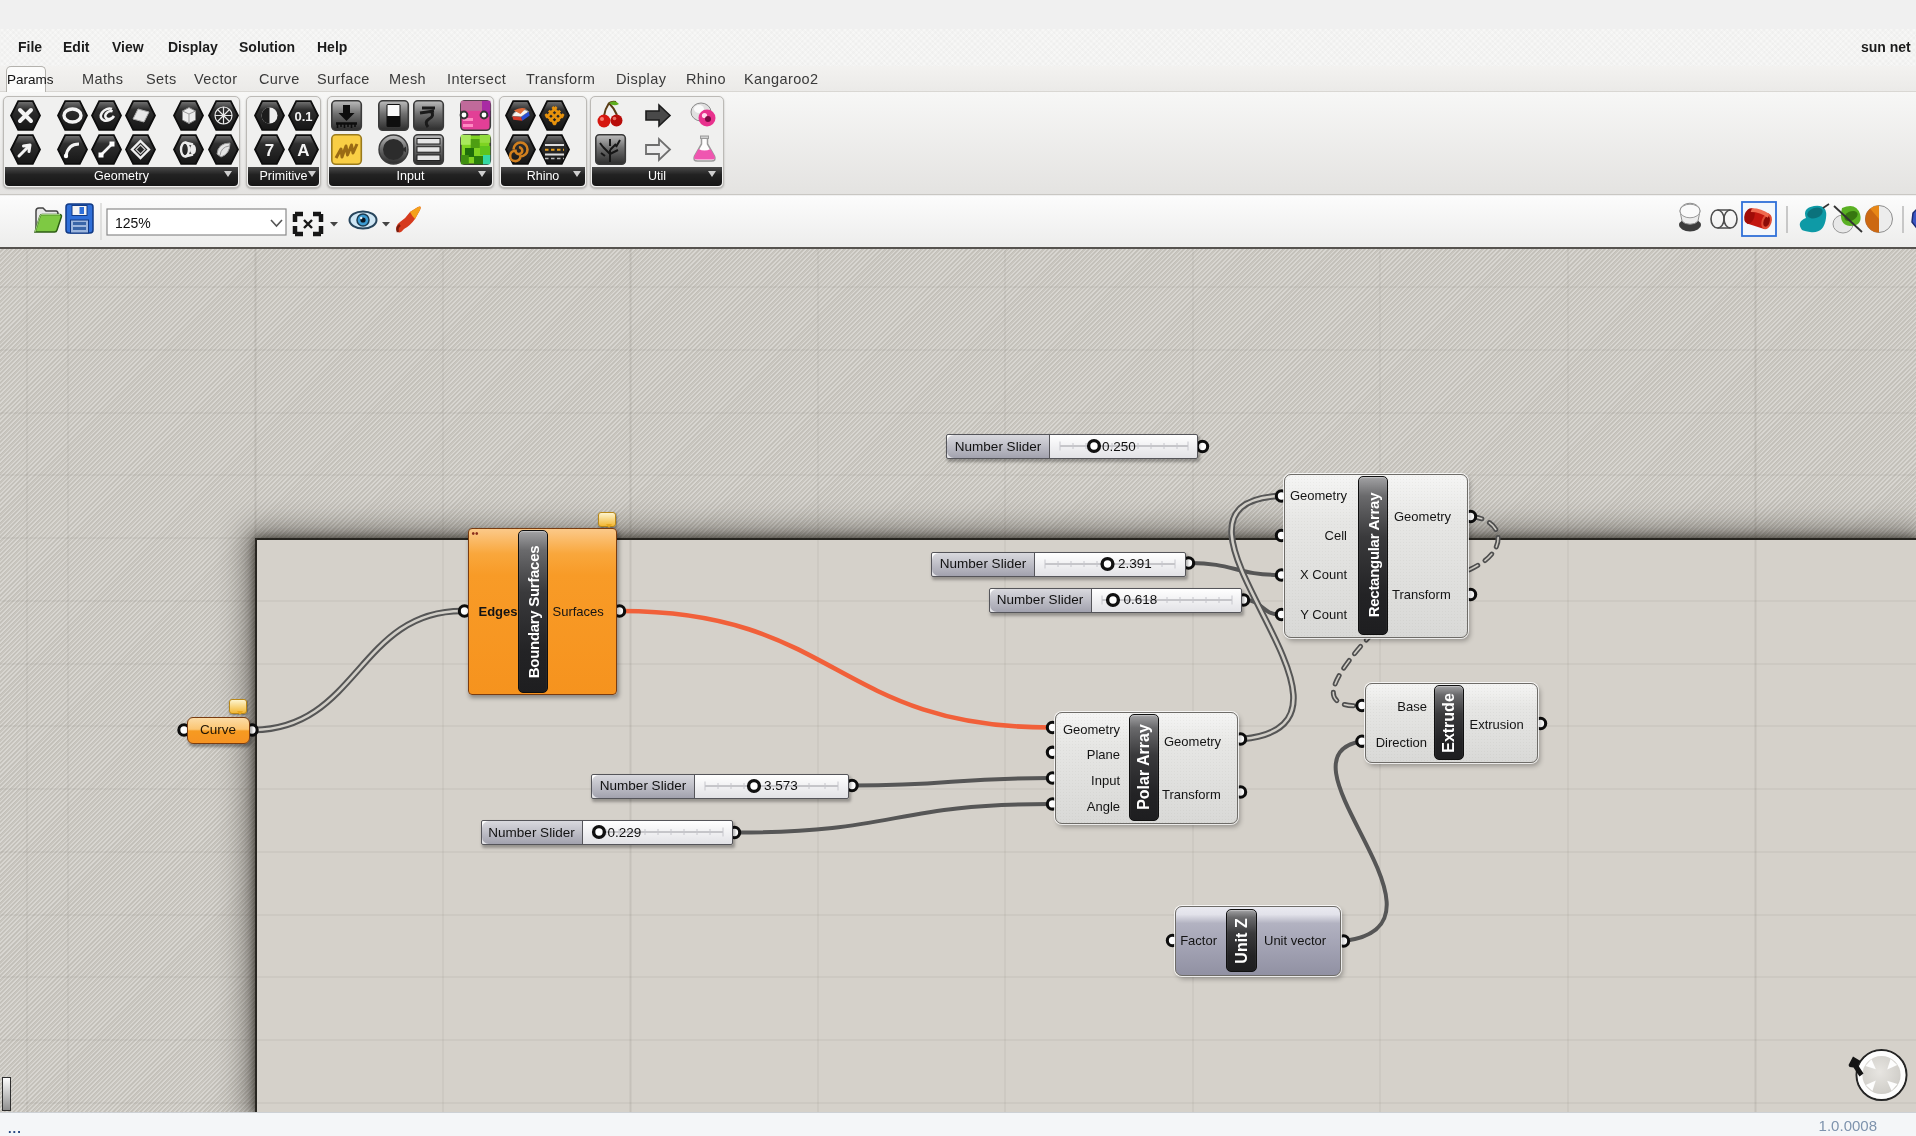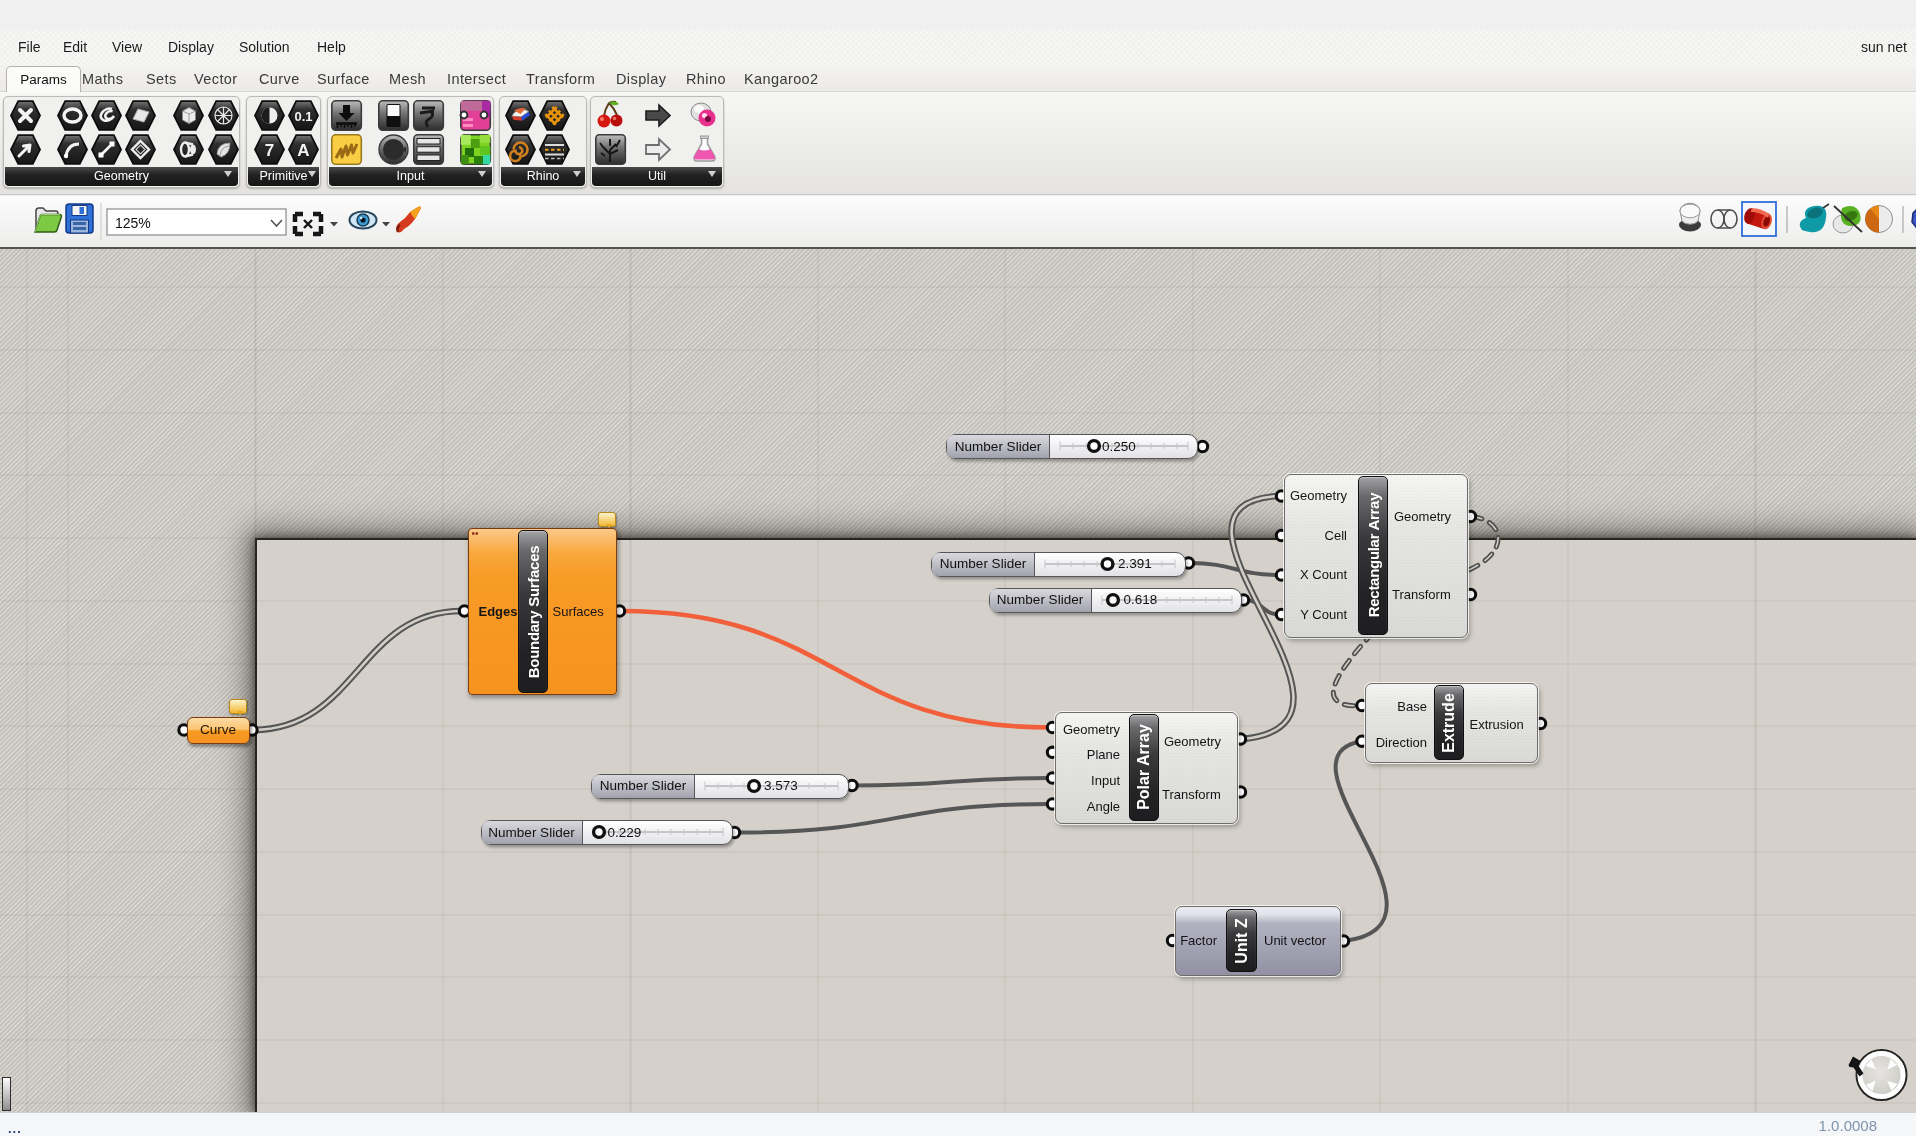--- a/index.html
+++ b/index.html
@@ -4,25 +4,25 @@
 <style>
 * { margin:0; padding:0; box-sizing:border-box; }
 html,body { width:1916px; height:1136px; overflow:hidden; font-family:"Liberation Sans", sans-serif; }
 #win { position:relative; width:1916px; height:1136px; background:#f0f0f0; }
 
 #titlebar { position:absolute; left:0; top:0; width:1916px; height:29px; background:#e9f2f8; }
 #titlebar .t { position:absolute; left:9px; top:6px; font-size:14px; color:#1b1b1b; }
 #titlebar svg { position:absolute; top:0; left:0; }
 
 #menubar { position:absolute; left:0; top:29px; width:1916px; height:37px; background:#f7f7f6; background-image:repeating-linear-gradient(45deg, rgba(0,0,0,0.015) 0 2px, transparent 2px 4px), repeating-linear-gradient(-45deg, rgba(0,0,0,0.015) 0 2px, transparent 2px 4px); }
-#menubar span { position:absolute; top:10px; font-size:14px; color:#1b1b1b; }
+#menubar span { position:absolute; top:10px; font-size:14px; color:#1b1b1b;font-weight:bold; }
 
 #tabs { position:absolute; left:0; top:66px; width:1916px; height:26px; background:linear-gradient(#f3f2f0,#ebeae8); border-bottom:1px solid #d9d7d3; }
 #tabs span.tab { position:absolute; top:5px; font-size:14.5px; letter-spacing:0.4px; color:#3a3a3a; }
-#params-tab { position:absolute; left:6px; top:0px; width:75px; height:27px; background:#fbfbfa; border:1px solid #b4b2ad; border-bottom:none; border-radius:5px 5px 0 0; text-align:center; font-size:13.5px; color:#111; padding-top:5px; }
+#params-tab { position:absolute; left:6px; top:0px; width:40px; height:27px; background:#fbfbfa; border:1px solid #b4b2ad; border-bottom:none; border-radius:5px 5px 0 0; text-align:center; font-size:13.5px; color:#111; padding-top:5px; }
 
 #toolbar1 { position:absolute; left:0; top:92px; width:1916px; height:103px; background:linear-gradient(#f7f7f6,#e4e3e1); border-bottom:1px solid #c9c7c3; }
 .panel { position:absolute; top:4px; height:92px; background:#f0f0ef; border:1px solid #bcbab6; border-radius:5px; box-shadow:0 1px 2px rgba(0,0,0,0.25); }
 .panel .bar { position:absolute; left:1px; right:1px; bottom:1px; height:19px; background:linear-gradient(#4a4a4a,#222 40%,#161616); border-radius:0 0 4px 4px; color:#fff; font-size:12.5px; text-align:center; padding-top:2px; }
 .panel .bar .arr { position:absolute; right:6px; top:4px; width:0; height:0; border:4px solid transparent; border-top:6px solid #cfcfcf; }
 
 #toolbar2 { position:absolute; left:0; top:196px; width:1916px; height:51px; background:linear-gradient(#fcfcfc,#ededec);padding-left:26px; }
 #canvas-edge { position:absolute; left:0; top:247px; width:1916px; height:2px; background:#56534f; }
 
 #canvas { position:absolute; left:0; top:249px; width:1916px; height:863px; background:#c8c5be; overflow:hidden; }
@@ -40,21 +40,21 @@
 #status .dots { position:absolute; left:8px; top:8px; font-size:13px; color:#23437f; letter-spacing:1px; font-weight:bold; }
 #status .ver { position:absolute; right:39px; top:4px; font-size:15px; color:#7e93ad; }
 
 .node { position:absolute; border:1.5px solid #6e6c68; border-radius:7px;
   background-image:radial-gradient(rgba(90,88,80,0.055) 0.8px, transparent 1px), linear-gradient(#f5f5f4, #e6e6e4 30%, #d9d9d7 100%);
   background-size:3px 3px, 100% 100%;
   box-shadow:0 0 0 1px rgba(255,255,255,0.8), 2px 3px 5px rgba(0,0,0,0.3); }
 .vbar { position:absolute; background:linear-gradient(#a2a2a4 0%, #6a6a6c 12%, #3a3a3c 38%, #232325 75%, #1e1e20 100%); border:1.2px solid #0f0f0f; border-radius:5px; box-shadow:inset 0 1px 1px rgba(255,255,255,0.35); }
 .vbar span { position:absolute; left:50%; top:50%; transform:translate(-50%,-50%) rotate(-90deg); white-space:nowrap; color:#fff; font-weight:bold; font-size:16px; }
 .plabel { position:absolute; font-size:13px; color:#141414; white-space:nowrap; }
-.slider { position:absolute; height:25px; border:1.2px solid #55555a; border-radius:10px; background:linear-gradient(#ffffff,#e2e2e6); box-shadow:1.5px 2.5px 3px rgba(0,0,0,0.3); }
+.slider { position:absolute; height:25px; border:1.2px solid #55555a; border-radius:2px; background:linear-gradient(#ffffff,#e2e2e6); box-shadow:1.5px 2.5px 3px rgba(0,0,0,0.3); }
 .slider .lab { position:absolute; left:0; top:0; bottom:0; background:linear-gradient(#d9d9de,#a2a2ae); border-right:1.2px solid #55555a; border-radius:7px 0 0 7px; color:#111; font-size:13.5px; text-align:center; }
 .slider .val { position:absolute; top:3.5px; font-size:13.5px; color:#111; }
 .balloon { position:absolute; width:18px; height:15px; background:linear-gradient(#fdf4cd,#f3b733); border:1px solid #b98818; border-radius:3px; box-shadow:0.5px 1px 1.5px rgba(0,0,0,0.3); }
 .balloon:after { content:""; position:absolute; left:7px; bottom:-5px; border:3px solid transparent; border-top:4px solid #e8a822; }
 </style>
 </head>
 <body>
 <div id="win">
   <div id="menubar">
     <span style="left:18px">File</span>

